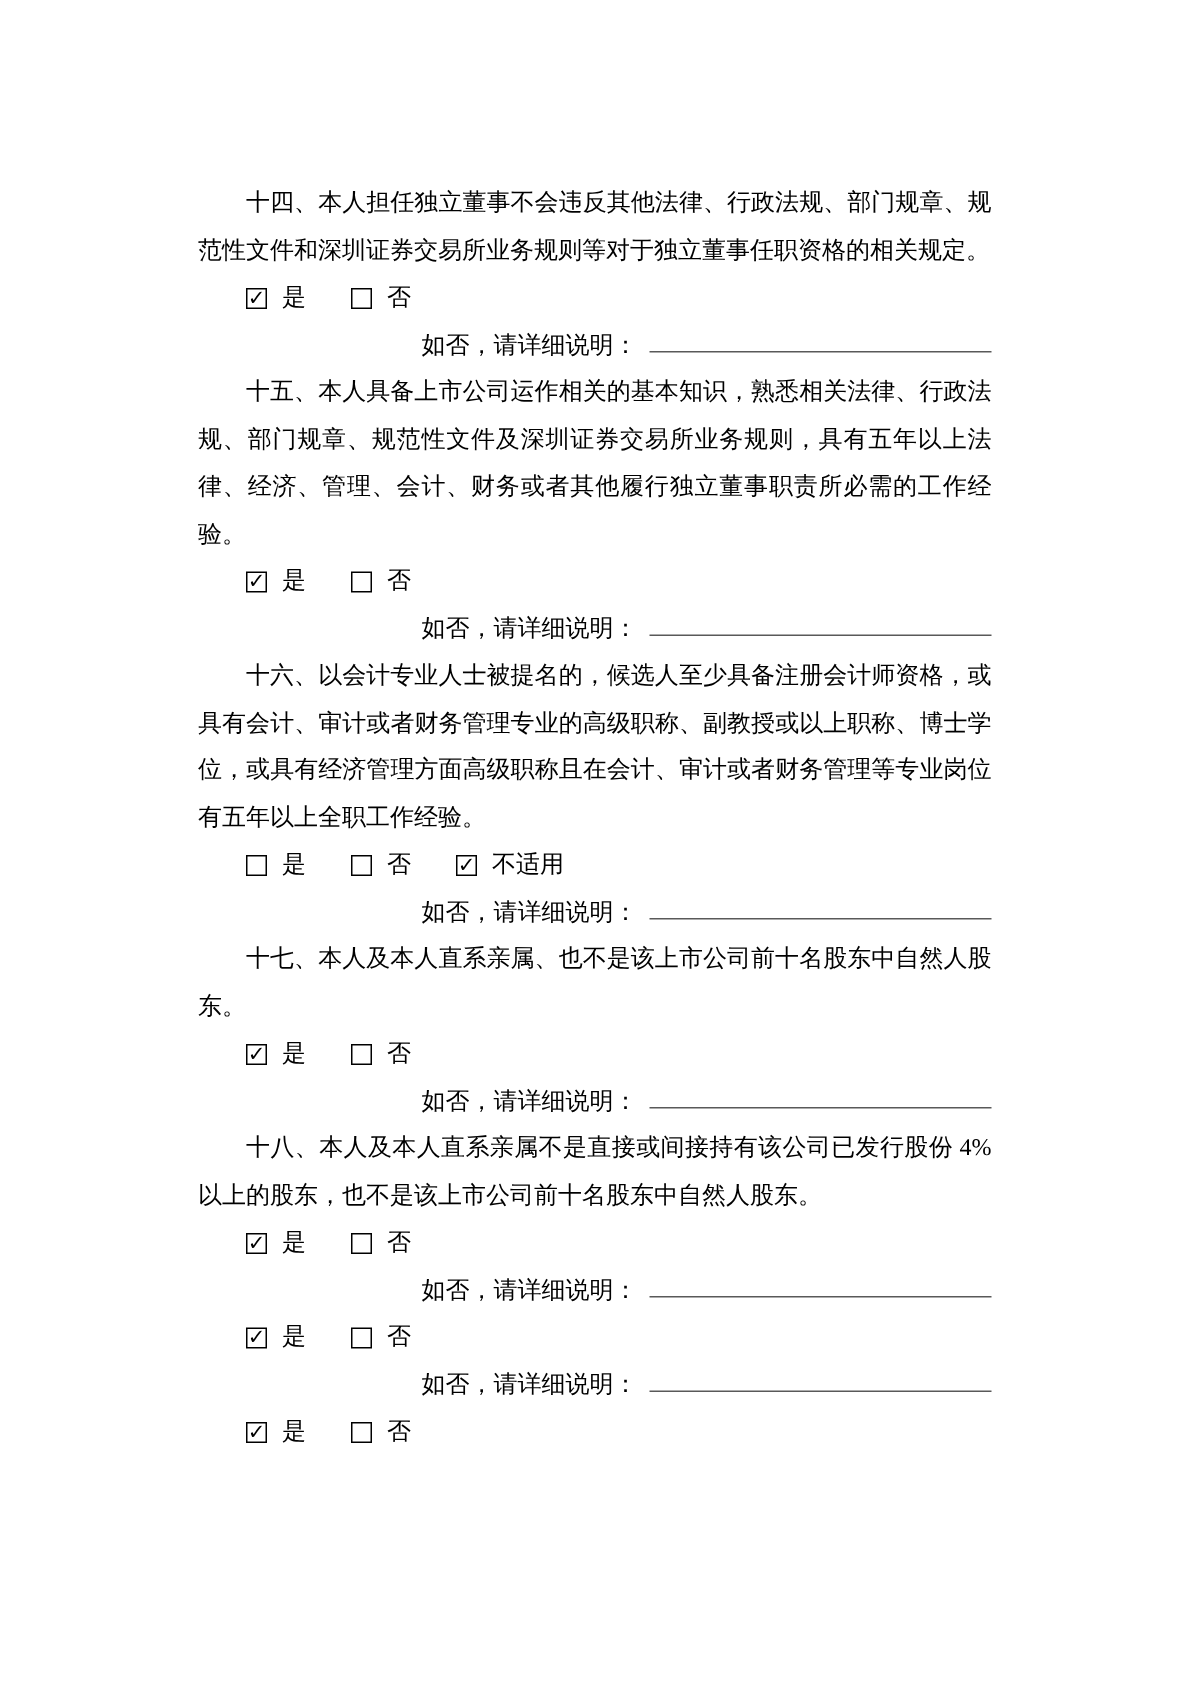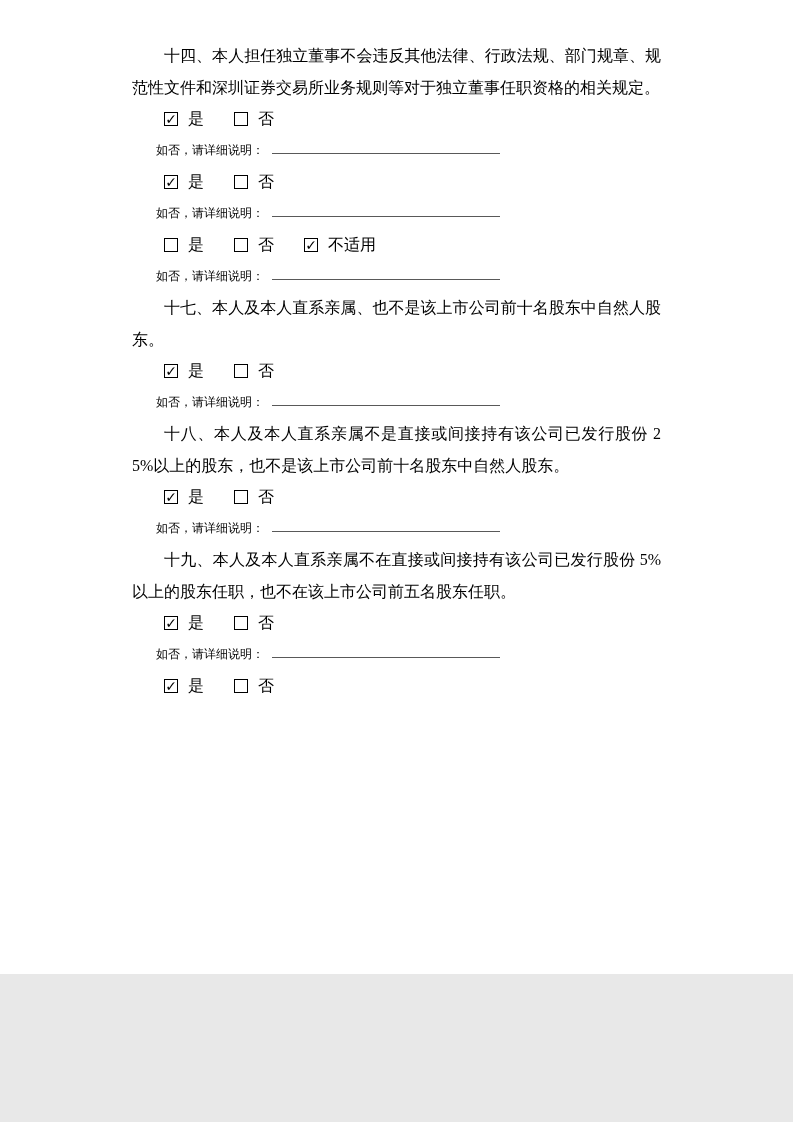--- a/index.html
+++ b/index.html
@@ -3,25 +3,25 @@
 <meta charset="utf-8">
 <style>
   html, body {
     margin: 0;
     padding: 0;
     background: #e8e8e8;
   }
   .page {
     position: relative;
     width: 793px;
-    height: 974px;
+    height: 1122px;
     margin: 0 auto;
     background: var(--page-bg, #ffffff);
     box-sizing: border-box;
-    padding: 40px 132px 0 132px;
+    padding: 120px 132px 0 132px;
     overflow: hidden;
     font-family: "Liberation Serif", "DejaVu Serif", serif;
     color: var(--text-color, #000000);
   }
   .item { margin: 0; }
   .para {
     margin: 0;
     font-size: 16px;
     line-height: 31.5px;
     text-align: justify;
@@ -57,23 +57,24 @@
     overflow: visible;
   }
   .opt-label {
     font-size: 16px;
     line-height: 16px;
   }
   .explain-row {
     height: 31.5px;
     line-height: 31.5px;
     padding-left: 2em;
-    font-size: 12px;
+    font-size: 16px;
     margin: 0;
     white-space: nowrap;
+    text-align: right;
   }
   .explain-line {
     display: inline-block;
     width: 228px;
     height: 18px;
     margin-left: 8px;
     border-bottom: 1.5px solid var(--underline-color, #595959);
     vertical-align: baseline;
   }
   .explain-value {
@@ -95,35 +96,37 @@
 
   <span class="opt">
             <span class="box"></span>
             <span class="opt-label">否</span>
           </span>
 </div>
     <p class="explain-row"><span class="explain-label">如否，请详细说明：</span><span class="explain-line"><span class="explain-value"></span></span></p>
   </section>
 
   <section class="item">
-    <div class="opt-row">
-  <span class="opt">
-            <span class="box checked">✓</span>
-            <span class="opt-label">是</span>
-          </span>
-
-  <span class="opt">
-            <span class="box"></span>
-            <span class="opt-label">否</span>
-          </span>
-</div>
-    <p class="explain-row"><span class="explain-label">如否，请详细说明：</span><span class="explain-line"><span class="explain-value"></span></span></p>
-  </section>
-
-  <section class="item">
+    <p class="para">十五、本人具备上市公司运作相关的基本知识，熟悉相关法律、行政法规、部门规章、规范性文件及深圳证券交易所业务规则，具有五年以上法律、经济、管理、会计、财务或者其他履行独立董事职责所必需的工作经验。</p>
+    <div class="opt-row">
+  <span class="opt">
+            <span class="box checked">✓</span>
+            <span class="opt-label">是</span>
+          </span>
+
+  <span class="opt">
+            <span class="box"></span>
+            <span class="opt-label">否</span>
+          </span>
+</div>
+    <p class="explain-row"><span class="explain-label">如否，请详细说明：</span><span class="explain-line"><span class="explain-value"></span></span></p>
+  </section>
+
+  <section class="item">
+    <p class="para">十六、以会计专业人士被提名的，候选人至少具备注册会计师资格，或具有会计、审计或者财务管理专业的高级职称、副教授或以上职称、博士学位，或具有经济管理方面高级职称且在会计、审计或者财务管理等专业岗位有五年以上全职工作经验。</p>
     <div class="opt-row">
   <span class="opt">
             <span class="box"></span>
             <span class="opt-label">是</span>
           </span>
 
   <span class="opt">
             <span class="box"></span>
             <span class="opt-label">否</span>
           </span>
@@ -146,37 +149,36 @@
 
   <span class="opt">
             <span class="box"></span>
             <span class="opt-label">否</span>
           </span>
 </div>
     <p class="explain-row"><span class="explain-label">如否，请详细说明：</span><span class="explain-line"><span class="explain-value"></span></span></p>
   </section>
 
   <section class="item">
-    <p class="para">十八、本人及本人直系亲属不是直接或间接持有该公司已发行股份 25%以上的股东，也不是该上市公司前十名股东中自然人股东。</p>
-    <div class="opt-row">
-  <span class="opt">
-            <span class="box checked">✓</span>
-            <span class="opt-label">是</span>
-          </span>
-
-  <span class="opt">
-            <span class="box"></span>
-            <span class="opt-label">否</span>
-          </span>
-</div>
-    <p class="explain-row"><span class="explain-label">如否，请详细说明：</span><span class="explain-line"><span class="explain-value"></span></span></p>
-  </section>
-
-  <section class="item">
-    <p class="para">十九、本人及本人直系亲属不在直接或间接持有该公司已发行股份 5%以上的股东任职，也不在该上市公司前五名股东任职。</p>
+    <p class="para">十八、本人及本人直系亲属不是直接或间接持有该公司已发行股份 4%以上的股东，也不是该上市公司前十名股东中自然人股东。</p>
+    <div class="opt-row">
+  <span class="opt">
+            <span class="box checked">✓</span>
+            <span class="opt-label">是</span>
+          </span>
+
+  <span class="opt">
+            <span class="box"></span>
+            <span class="opt-label">否</span>
+          </span>
+</div>
+    <p class="explain-row"><span class="explain-label">如否，请详细说明：</span><span class="explain-line"><span class="explain-value"></span></span></p>
+  </section>
+
+  <section class="item">
     <div class="opt-row">
   <span class="opt">
             <span class="box checked">✓</span>
             <span class="opt-label">是</span>
           </span>
 
   <span class="opt">
             <span class="box"></span>
             <span class="opt-label">否</span>
           </span>

